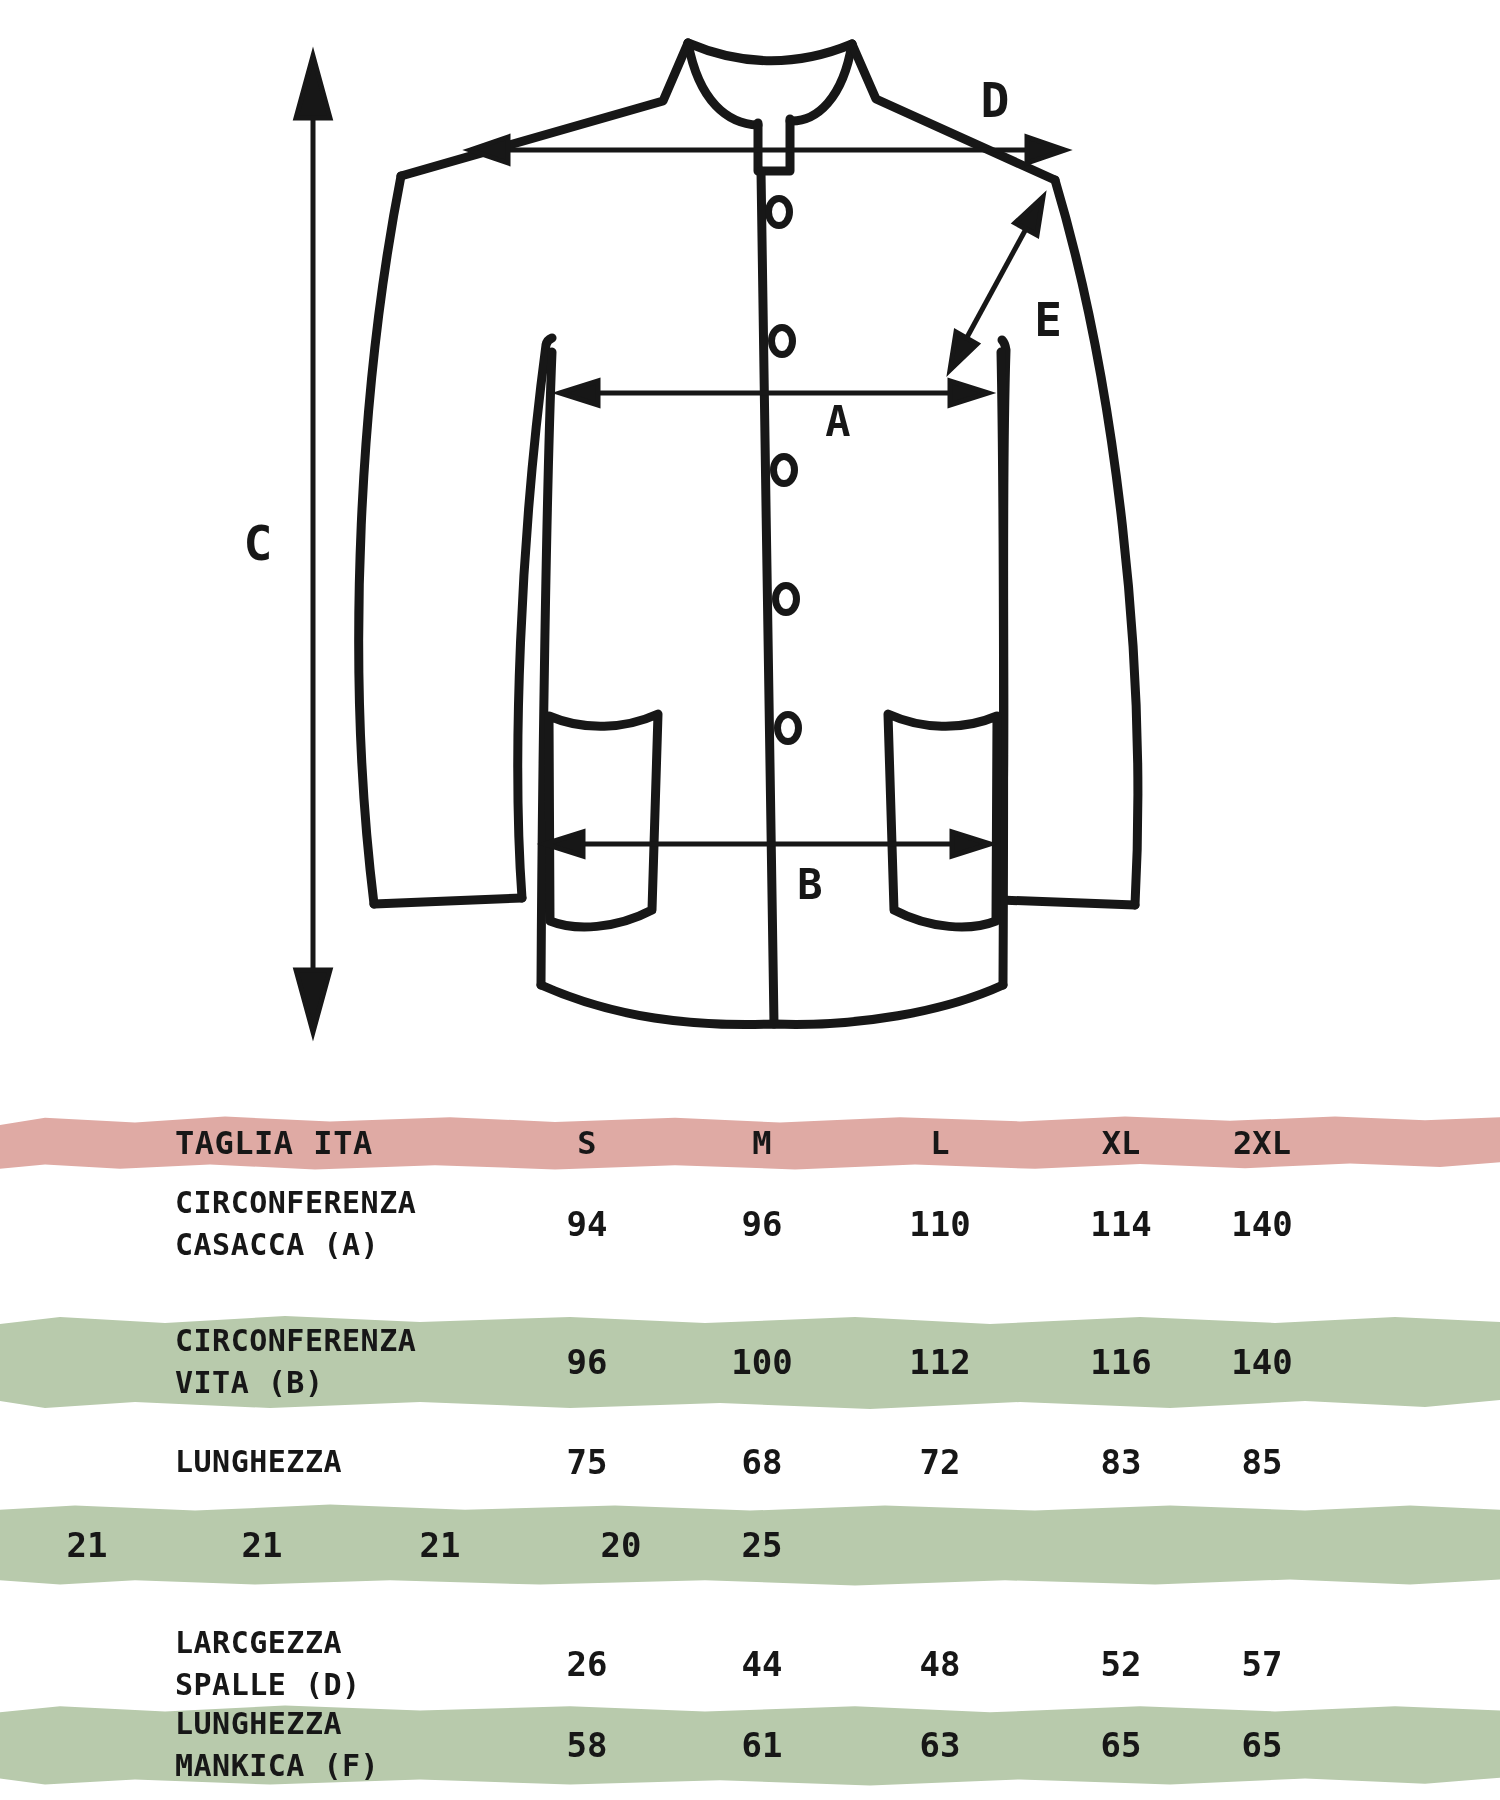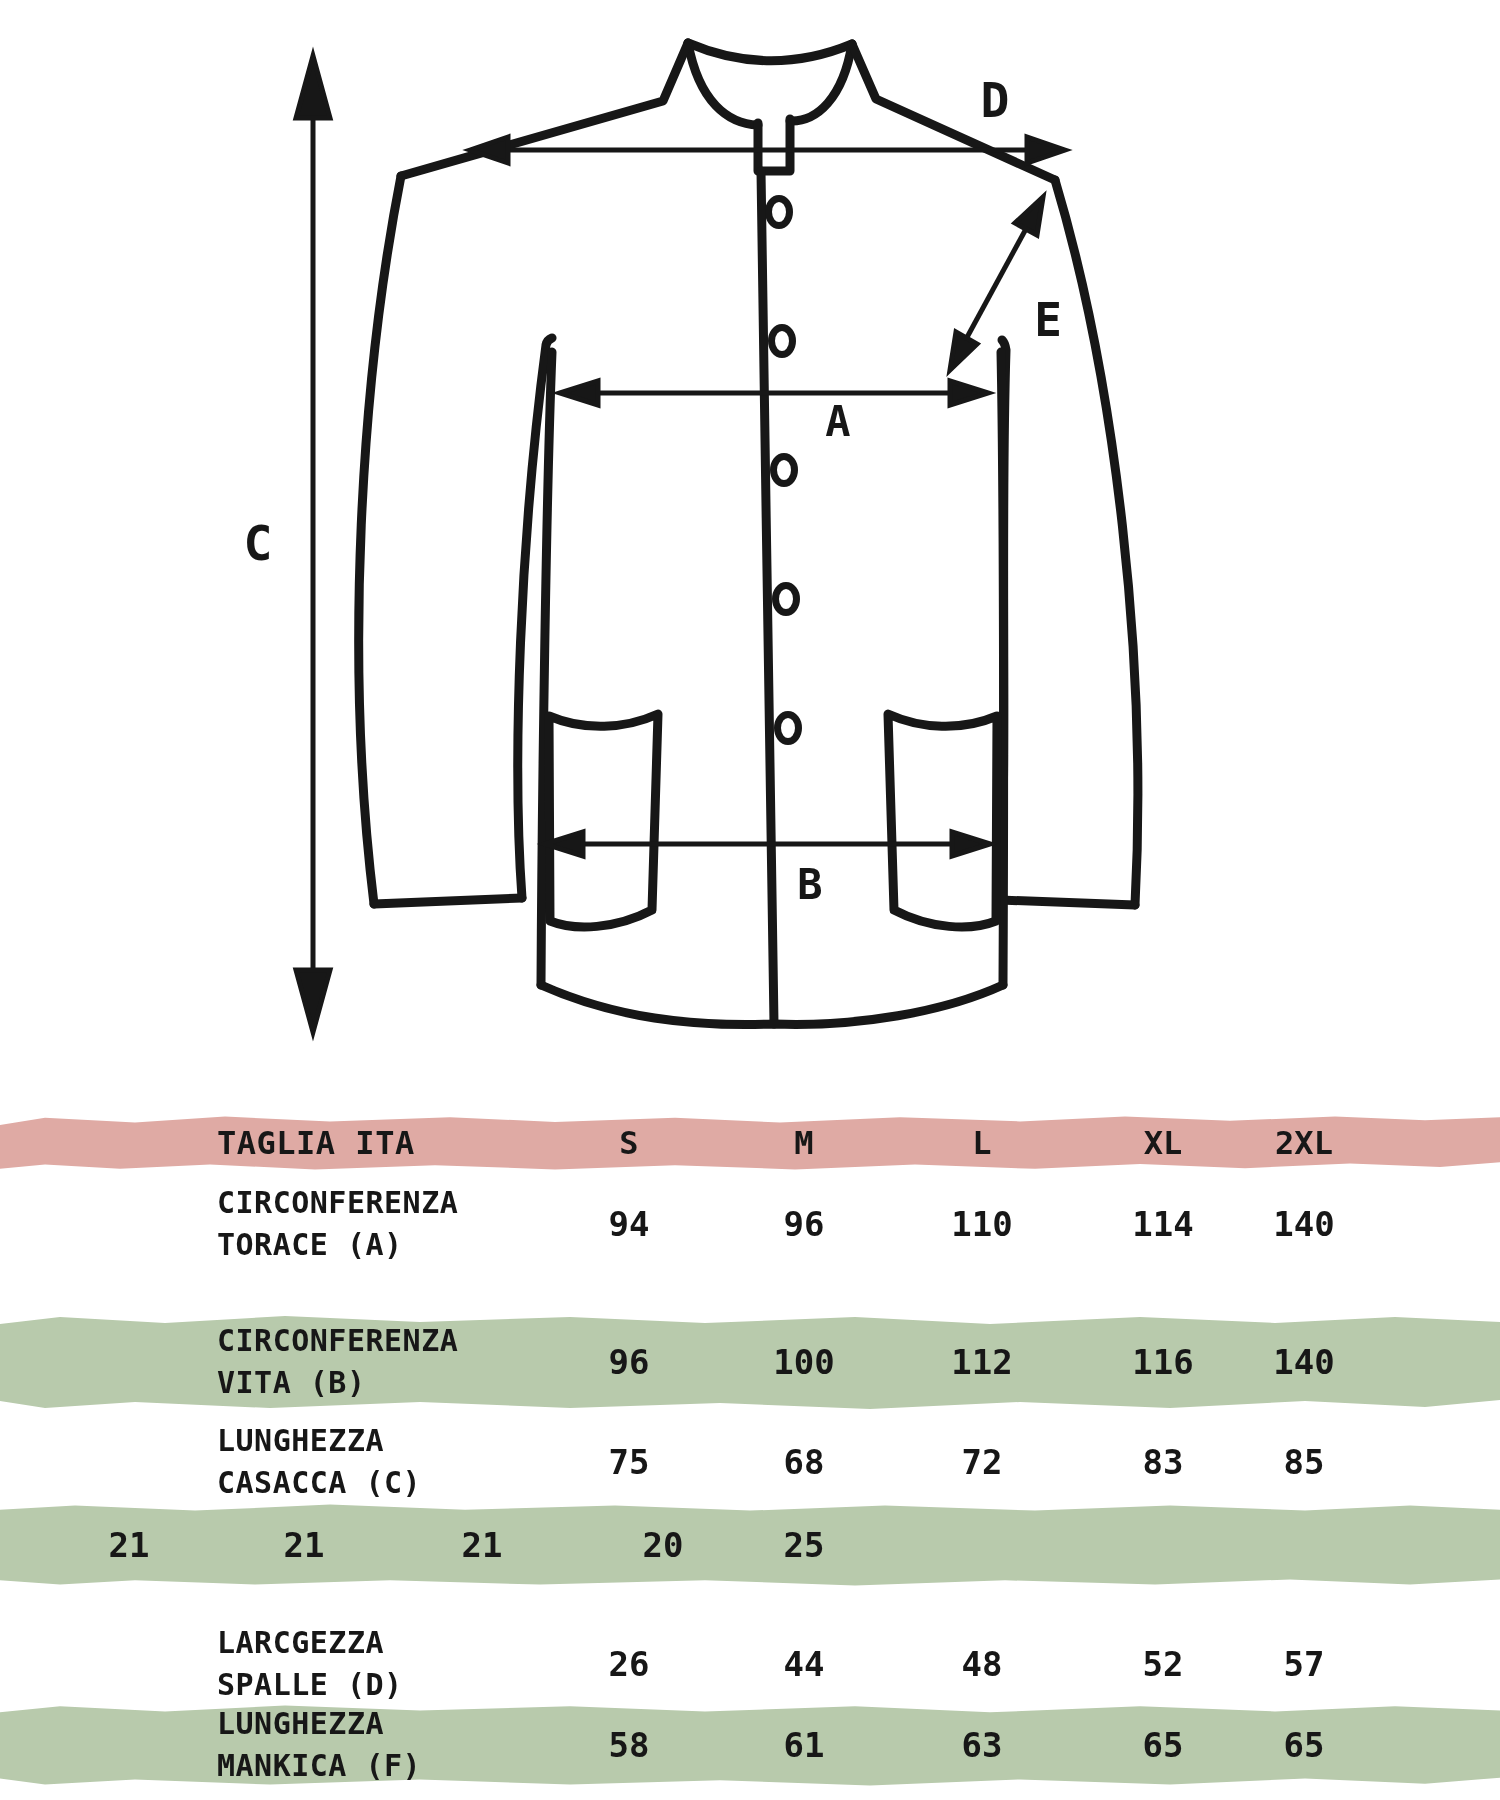--- a/index.html
+++ b/index.html
@@ -12,21 +12,21 @@
   .diagram{position:absolute;top:0;left:0;}
   .diagram text{
     font-family:"DejaVu Sans Mono","Liberation Mono",monospace;
     font-weight:bold;fill:var(--ink,#171717);
   }
   
   .trow{position:absolute;left:0;width:1500px;}
   .band{position:absolute;left:0;top:0;width:100%;height:100%;}
   .band.pink{background:var(--pink,#dfaaa4);}
   .band.green{background:var(--green,#b8caac);}
-  .cells{position:relative;display:flex;height:100%;align-items:center;padding-left:42px;}
+  .cells{position:relative;display:flex;height:100%;align-items:center;}
   .label-cell{
     box-sizing:border-box;width:500px;padding-left:175px;
     font-size:30px;font-weight:bold;line-height:42px;letter-spacing:0.5px;
   }
   .vcol{font-size:34px;font-weight:bold;text-align:center;}
   .vc0{width:174px;} .vc1{width:176px;} .vc2{width:180px;} .vc3{width:182px;} .vc4{width:100px;}
   .hdr .label-cell{font-size:32px;}
   .hdr .vcol{font-size:32px;}
   
   .rough-a{clip-path:polygon(0% 20%,3% 8%,9% 16%,15% 6%,22% 14%,30% 7%,37% 15%,45% 8%,52% 16%,60% 7%,68% 14%,75% 6%,82% 13%,89% 6%,95% 12%,100% 7%,100% 82%,96% 90%,90% 84%,83% 92%,76% 85%,69% 93%,61% 86%,53% 94%,45% 87%,37% 94%,29% 87%,21% 94%,14% 86%,8% 93%,3% 86%,0% 93%);}
@@ -114,21 +114,21 @@
       <div class="vcol vc3">XL</div>
       <div class="vcol vc4">2XL</div>
     </div>
   </div>
 
   <div id="rows">
       <div class="trow" style="top: 1172px; height: 104px;">
       <div class="cells">
         <div class="label-cell">
           <div class="lline">CIRCONFERENZA</div>
-          <div class="lline">TORACE (A)</div>
+          <div class="lline">CASACCA (A)</div>
         </div>
         <div class="vcol vc0">94</div>
         <div class="vcol vc1">96</div>
         <div class="vcol vc2">110</div>
         <div class="vcol vc3">114</div>
         <div class="vcol vc4">140</div>
       </div>
     </div>
       <div class="trow" style="top: 1312px; height: 100px;">
       <div class="band green rough-b"></div>
@@ -141,21 +141,20 @@
         <div class="vcol vc1">100</div>
         <div class="vcol vc2">112</div>
         <div class="vcol vc3">116</div>
         <div class="vcol vc4">140</div>
       </div>
     </div>
       <div class="trow" style="top: 1412px; height: 100px;">
       <div class="cells">
         <div class="label-cell">
           <div class="lline">LUNGHEZZA</div>
-          <div class="lline">CASACCA (C)</div>
         </div>
         <div class="vcol vc0">75</div>
         <div class="vcol vc1">68</div>
         <div class="vcol vc2">72</div>
         <div class="vcol vc3">83</div>
         <div class="vcol vc4">85</div>
       </div>
     </div>
       <div class="trow" style="top: 1502px; height: 86px;">
       <div class="band green rough-c"></div>

